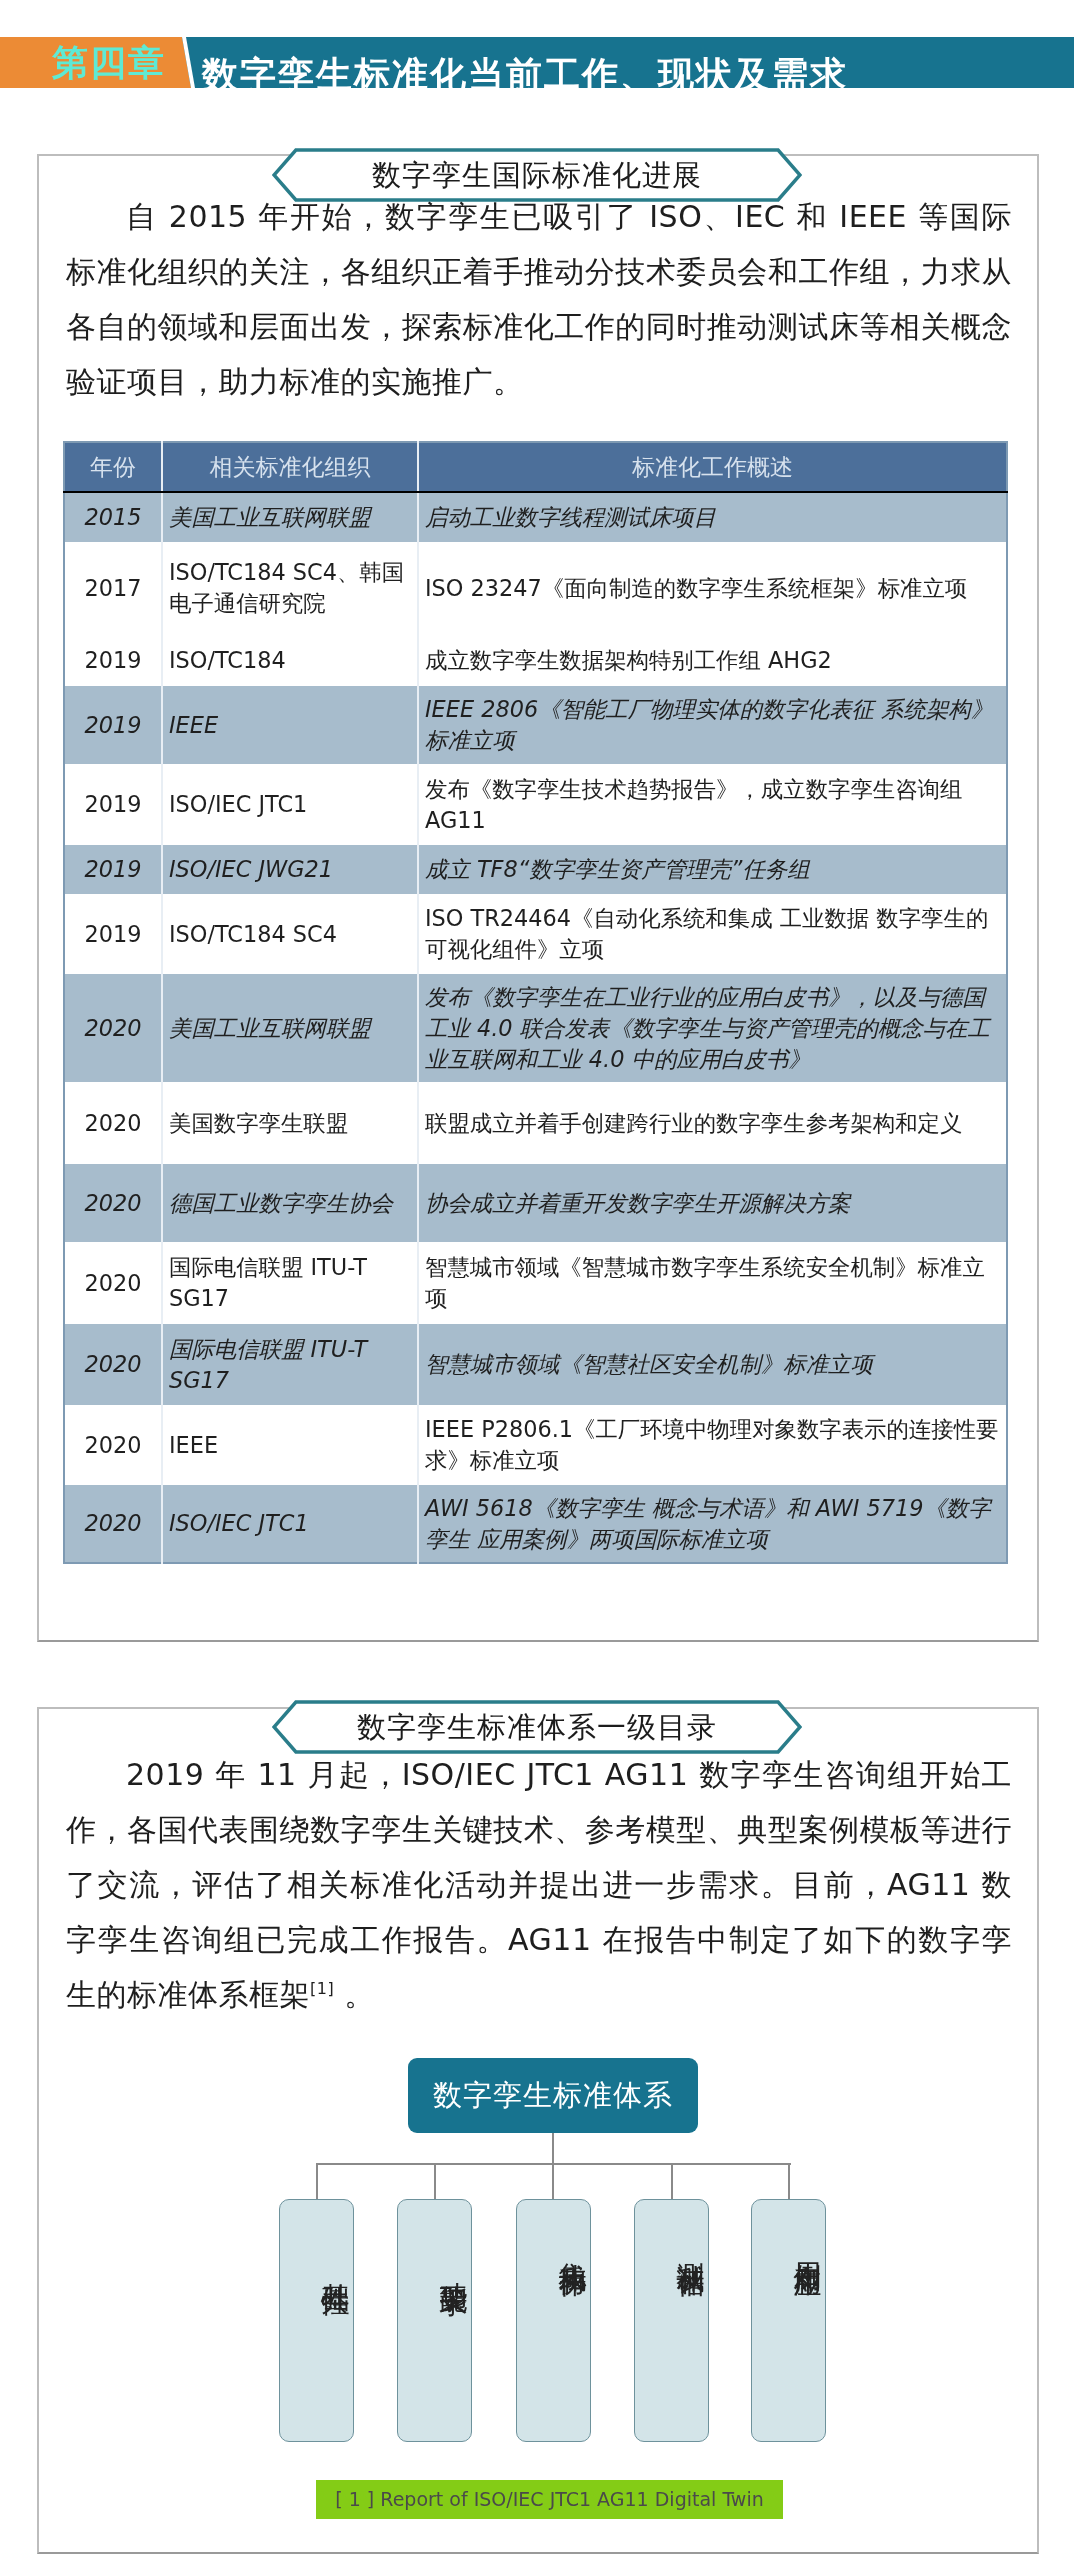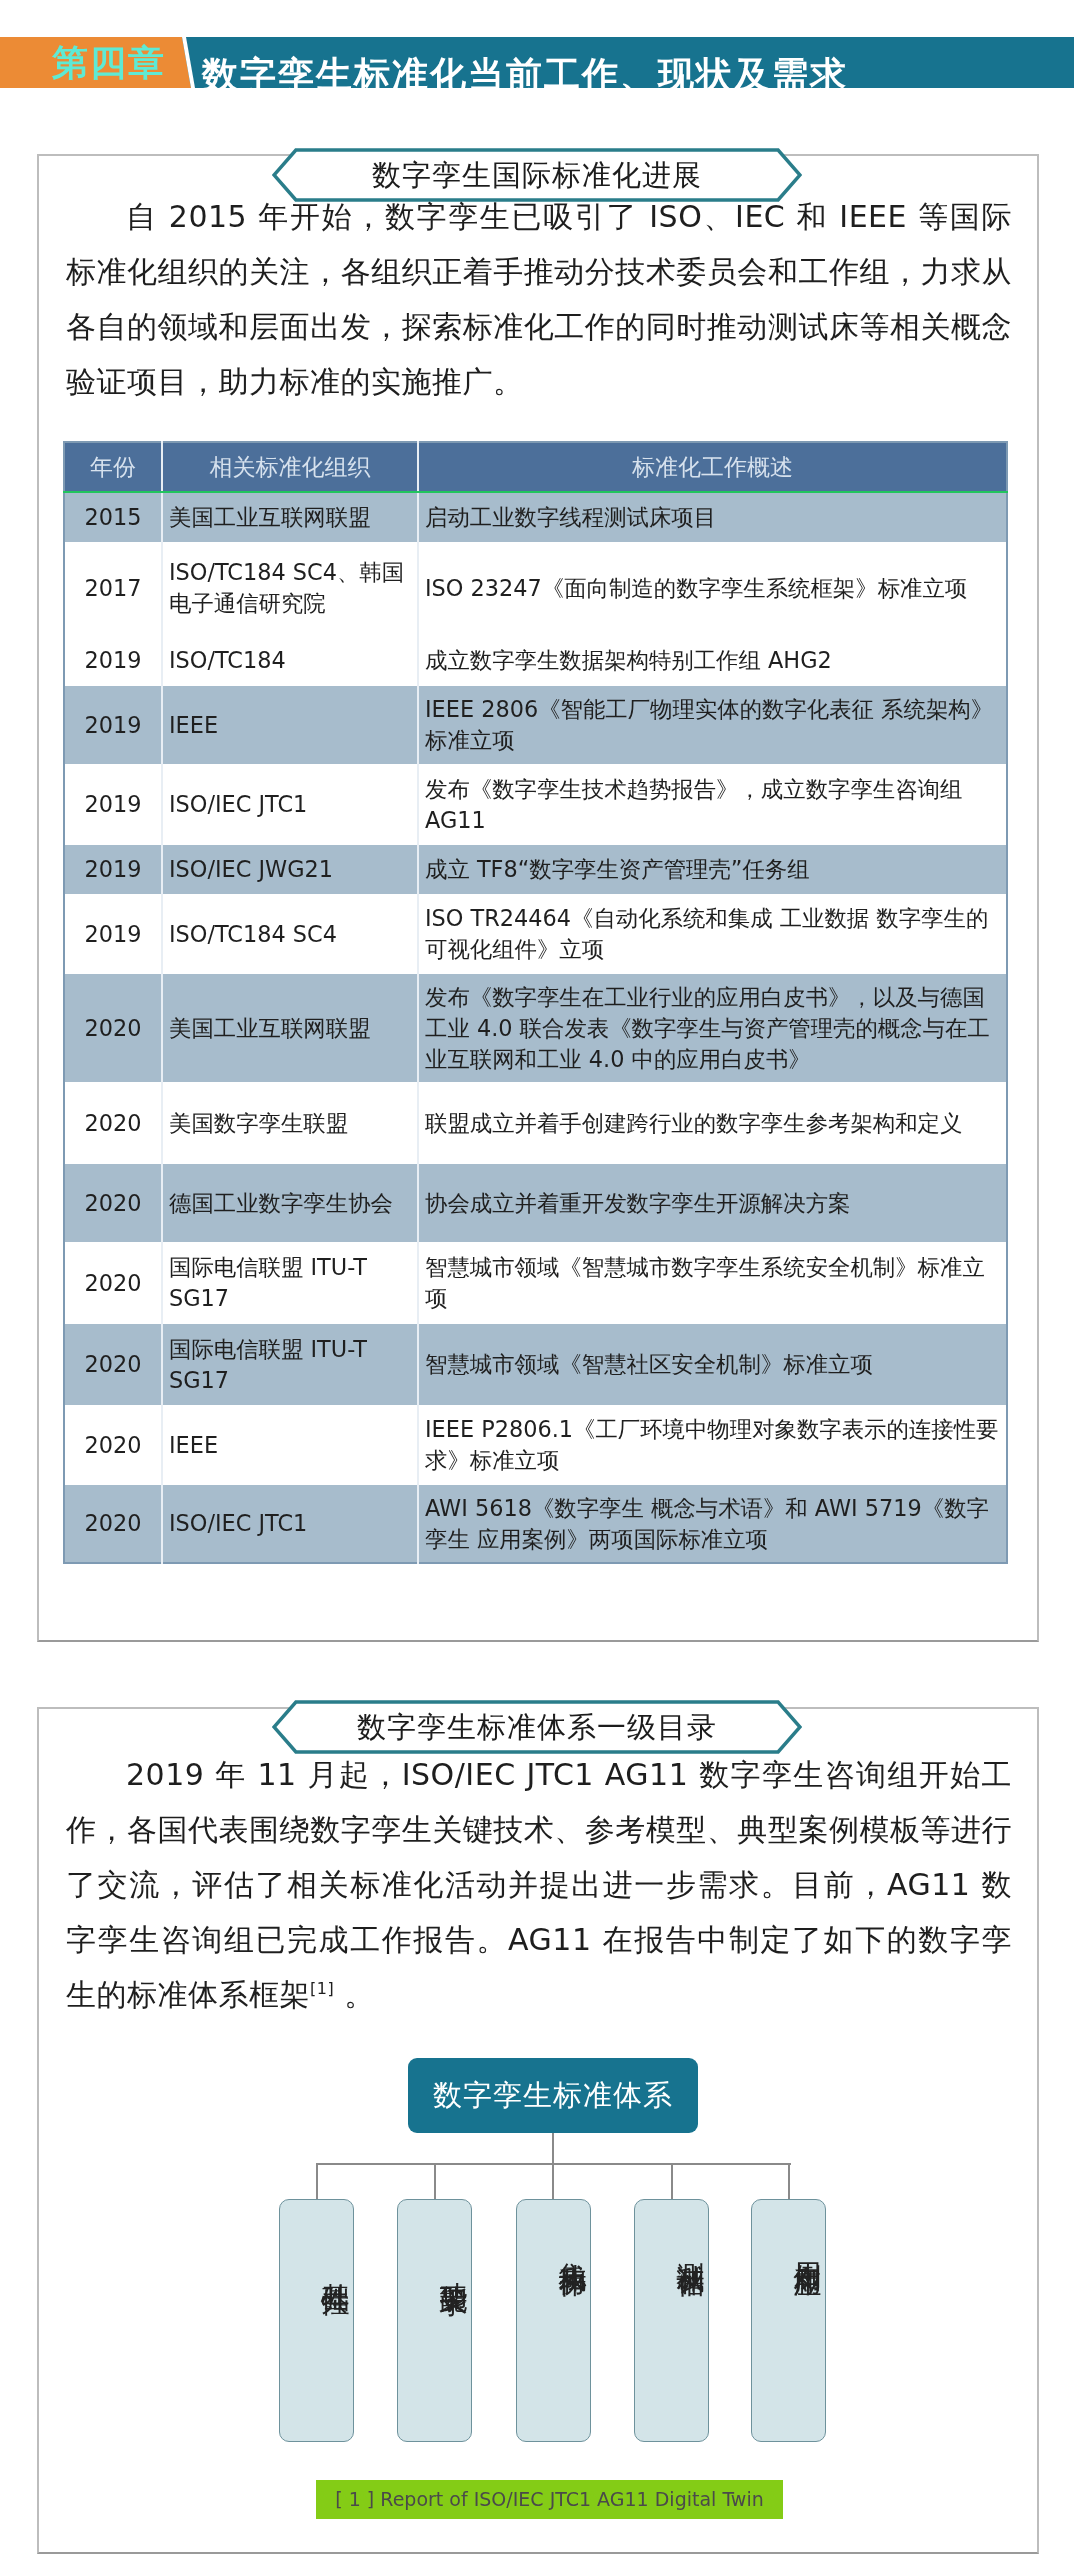--- a/index.html
+++ b/index.html
@@ -19,25 +19,25 @@
   .section-box { position: absolute; left: 37px; width: 1002px; border: 2px solid #bdbdbd; border-bottom-color: #9a9a9a; background: #ffffff; }
   .section-pill { position: absolute; height: 54px; width: 530px; left: 272px; margin-top: 20px; }
   .section-pill svg { position: absolute; left: 0; top: 0; }
   .section-pill .pill-text { position: absolute; left: 0; top: 0; width: 530px; height: 54px; line-height: 54px; text-align: center; font-size: 29px; color: #1c1c1c; letter-spacing: 1px; }
 
   .para { position: absolute; left: 66px; width: 946px; font-size: 30px; line-height: 55px; color: #1e1e1e; text-align: justify; text-indent: 60px; letter-spacing: 0.5px; }
   .para sup { font-size: 16px; vertical-align: super; line-height: 0; }
 
   
   .std-table { position: absolute; left: 63px; top: 441px; width: 945px; border-collapse: collapse; font-size: 22.4px; line-height: 31px; color: #1f1f1f; border: 2px solid #7e9ab3; }
-  .std-table th { background: #4c6f9a; color: #d7e2ee; font-weight: normal; height: 50px; font-size: 23px; border-right: 2px solid #e8eef4; border-bottom: 2px solid #22c55e; }
+  .std-table th { background: #4c6f9a; color: #d7e2ee; font-weight: normal; height: 50px; font-size: 23px; border-right: 2px solid #e8eef4; border-bottom: 2px solid #000000; }
   .std-table th:last-child { border-right: none; }
   .std-table td { border-right: 2px solid #e8eef4; padding: 0 6px; vertical-align: middle; }
   .std-table td:last-child { border-right: none; }
-  .std-table tr.shaded td { background: #a7bccc; }
+  .std-table tr.shaded td { background: #a7bccc; font-style: italic; }
   .std-table tr.plain td { background: #ffffff; }
   .std-table td.c-year { text-align: center; width: 98px; }
   .std-table td.c-org { width: 256px; }
   .std-table th.h-year { width: 98px; }
   .std-table th.h-org { width: 256px; }
 
   
   .diagram-root { position: absolute; left: 408px; top: 2058px; width: 290px; height: 75px; background: #17738f; border-radius: 9px; color: #ffffff; font-size: 29px; text-align: center; line-height: 75px; letter-spacing: 1px; }
   .line { position: absolute; background: #8a8a8a; }
   .diagram-child { position: absolute; top: 2199px; width: 75px; height: 243px; background: #d3e4e8; border: 1.5px solid #6e929c; border-radius: 10px; }

